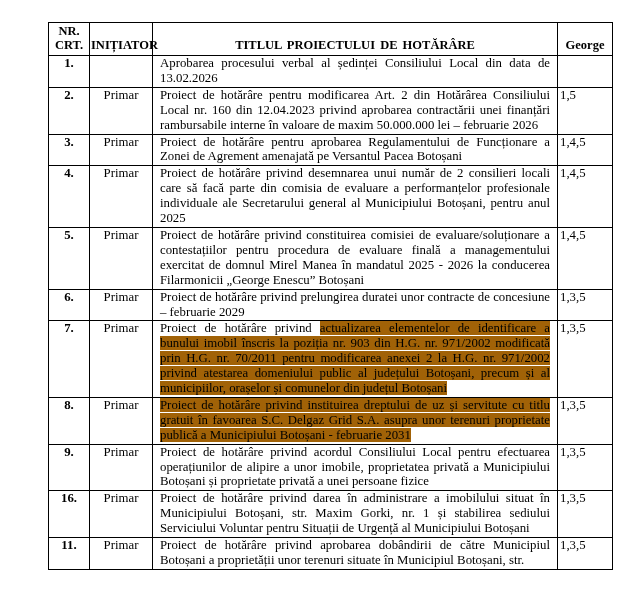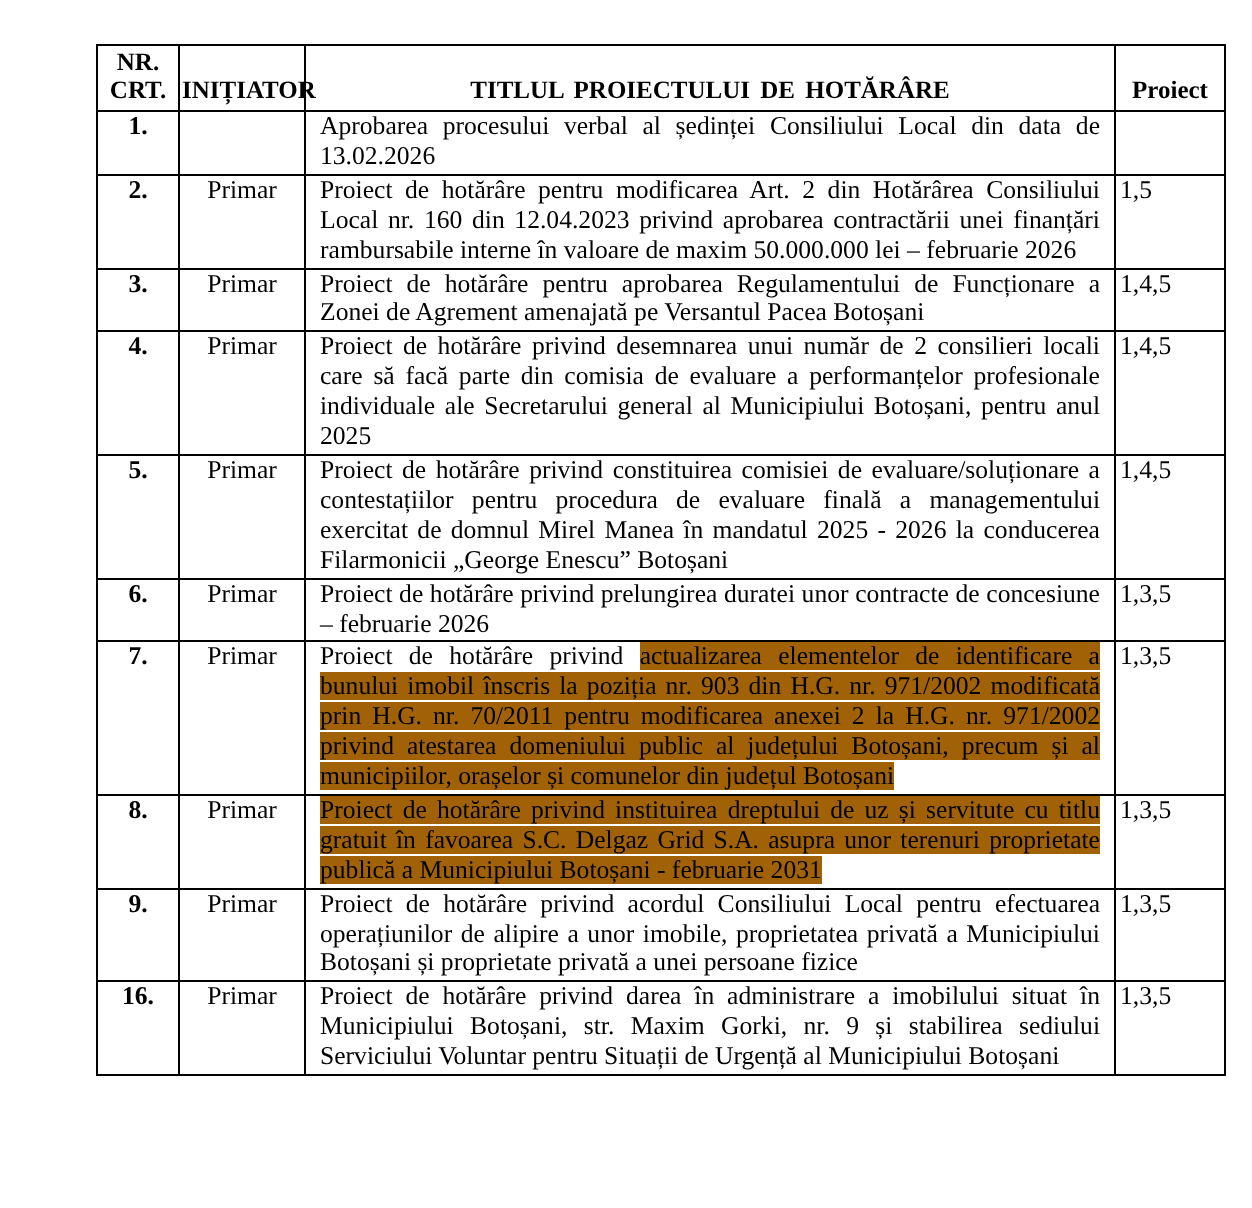--- a/index.html
+++ b/index.html
@@ -71,21 +71,21 @@
         <col class="c-init">
         <col class="c-title">
         <col class="c-com">
     </colgroup>
     <thead>
       <tr>
         <th class="h-nr">NR.
 CRT.</th>
         <th class="h-init">INIȚIATOR</th>
         <th class="h-title">TITLUL PROIECTULUI DE HOTĂRÂRE</th>
-        <th class="h-com">Proiect</th>
+        <th class="h-com">George</th>
       </tr>
     </thead>
     <tbody>
       <tr>
         <td class="cell-nr">1.</td>
         <td class="cell-init"></td>
         <td class="cell-title">Aprobarea procesului verbal al ședinței Consiliului Local din data de 13.02.2026</td>
         <td class="cell-com"></td>
       </tr>
       <tr>
@@ -108,21 +108,21 @@
       </tr>
       <tr>
         <td class="cell-nr">5.</td>
         <td class="cell-init">Primar</td>
         <td class="cell-title">Proiect de hotărâre privind constituirea comisiei de evaluare/soluționare a contestațiilor pentru procedura de evaluare finală a managementului exercitat de domnul Mirel Manea în mandatul 2025 - 2026 la conducerea Filarmonicii „George Enescu” Botoșani</td>
         <td class="cell-com">1,4,5</td>
       </tr>
       <tr>
         <td class="cell-nr">6.</td>
         <td class="cell-init">Primar</td>
-        <td class="cell-title">Proiect de hotărâre privind prelungirea duratei unor contracte de concesiune – februarie 2026</td>
+        <td class="cell-title">Proiect de hotărâre privind prelungirea duratei unor contracte de concesiune – februarie 2029</td>
         <td class="cell-com">1,3,5</td>
       </tr>
       <tr>
         <td class="cell-nr">7.</td>
         <td class="cell-init">Primar</td>
         <td class="cell-title"><span>Proiect de hotărâre privind </span><span class="hl">actualizarea elementelor de identificare a bunului imobil înscris la poziția nr. 903 din H.G. nr. 971/2002 modificată prin H.G. nr. 70/2011 pentru modificarea anexei 2 la H.G. nr. 971/2002 privind atestarea domeniului public al județului Botoșani, precum și al municipiilor, orașelor și comunelor din județul Botoșani</span></td>
         <td class="cell-com">1,3,5</td>
       </tr>
       <tr>
         <td class="cell-nr">8.</td>
@@ -132,18 +132,24 @@
       </tr>
       <tr>
         <td class="cell-nr">9.</td>
         <td class="cell-init">Primar</td>
         <td class="cell-title">Proiect de hotărâre privind acordul Consiliului Local pentru efectuarea operațiunilor de alipire a unor imobile, proprietatea privată a Municipiului Botoșani și proprietate privată a unei persoane fizice</td>
         <td class="cell-com">1,3,5</td>
       </tr>
       <tr>
         <td class="cell-nr">16.</td>
         <td class="cell-init">Primar</td>
-        <td class="cell-title">Proiect de hotărâre privind darea în administrare a imobilului situat în Municipiului Botoșani, str. Maxim Gorki, nr. 9 și stabilirea sediului Serviciului Voluntar pentru Situații de Urgență al Municipiului Botoșani</td>
+        <td class="cell-title">Proiect de hotărâre privind darea în administrare a imobilului situat în Municipiului Botoșani, str. Maxim Gorki, nr. 1 și stabilirea sediului Serviciului Voluntar pentru Situații de Urgență al Municipiului Botoșani</td>
+        <td class="cell-com">1,3,5</td>
+      </tr>
+      <tr>
+        <td class="cell-nr">11.</td>
+        <td class="cell-init">Primar</td>
+        <td class="cell-title">Proiect de hotărâre privind aprobarea dobândirii de către Municipiul Botoșani a proprietății unor terenuri situate în Municipiul Botoșani, str.</td>
         <td class="cell-com">1,3,5</td>
       </tr>
     </tbody>
   </table>
 </div>
 
 </body></html>

